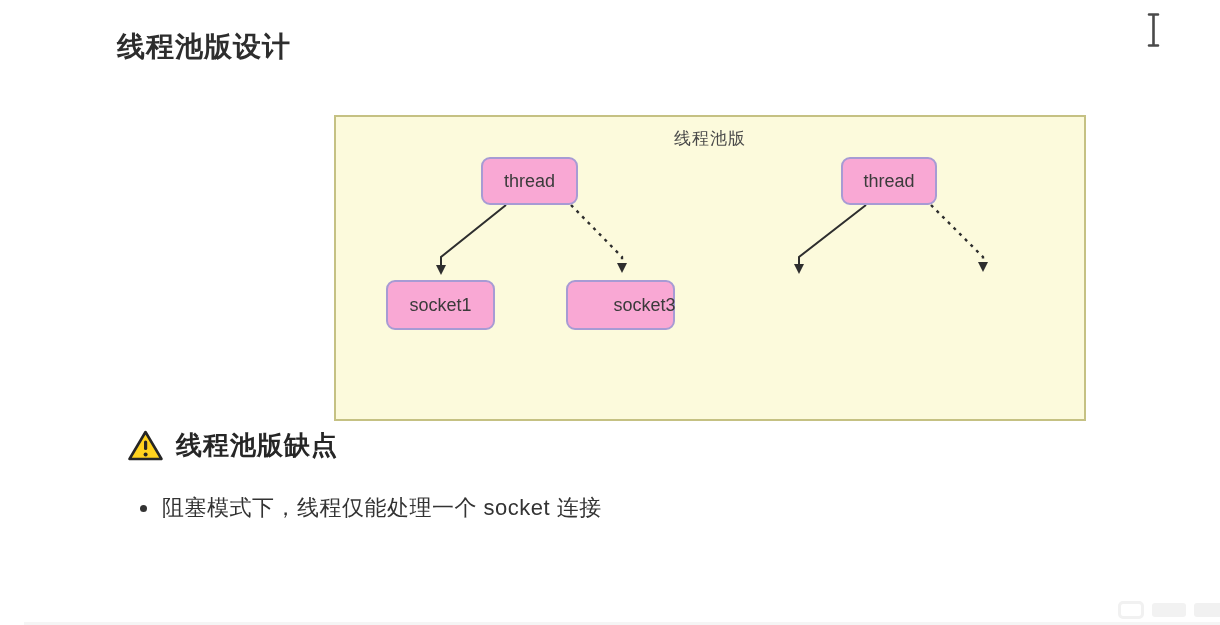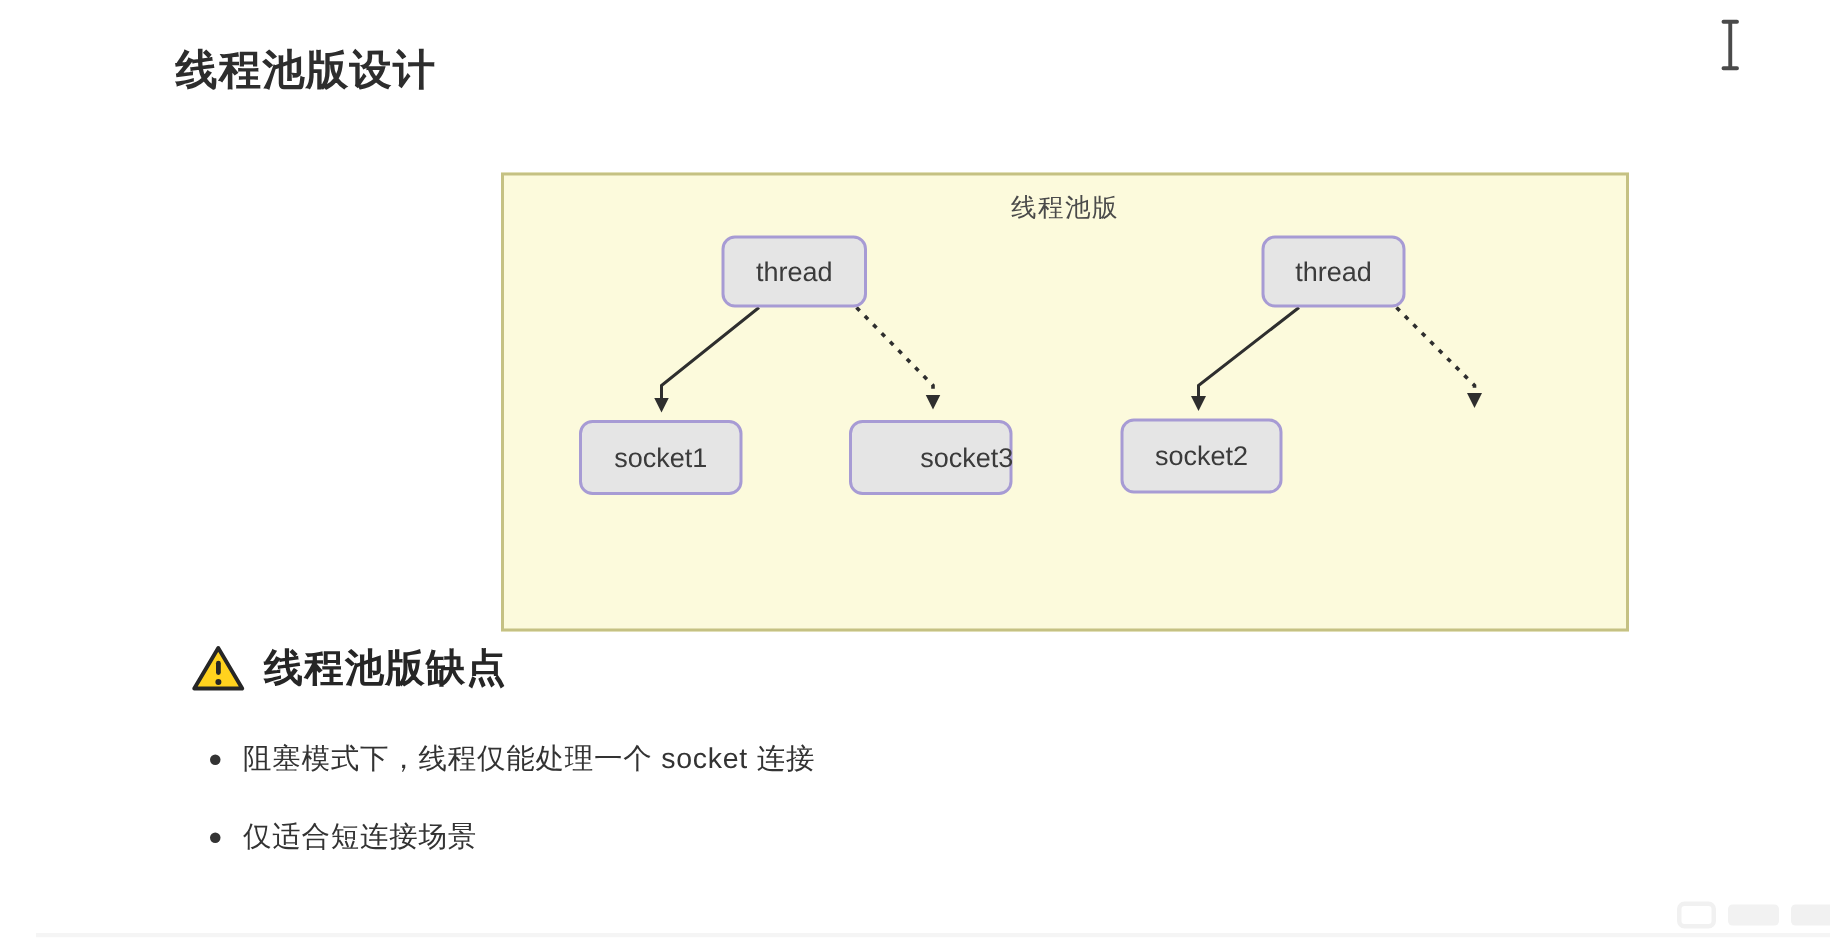--- a/index.html
+++ b/index.html
@@ -10,39 +10,39 @@
   .page-title { position:absolute; left:93px; top:28px; font-size:28px; font-weight:700;
                 color:#2d2d2d; letter-spacing:1px; }
 
   
   .panel { position:absolute; left:310px; top:115px; width:752px; height:306px;
            background:#FCFADC; border:2px solid #C5C183; }
   .panel-title { position:absolute; left:0; top:10px; width:100%; text-align:center;
                  font-size:17px; color:#4a4a4a; letter-spacing:1px; }
   .edges { position:absolute; left:0; top:0; width:752px; height:250px; }
 
-  .node { position:absolute; background:#e5e5e5; border:2px solid #A79BD4; border-radius:9px;
+  .node { position:absolute; background:#f9a8d4; border:2px solid #A79BD4; border-radius:9px;
           display:flex; align-items:center; justify-content:center;
           font-size:18px; color:#3b3b3b; }
   .n-thread-left  { left:145px; top:40px;  width:97px;  height:48px; }
   .n-thread-right { left:505px; top:40px;  width:96px;  height:48px; }
   .n-socket1 { left:50px;  top:163px; width:109px; height:50px; }
   .n-socket3 { left:230px; top:163px; width:109px; height:50px;padding-left:48px; }
   .n-socket2 { left:411px; top:162px; width:108px; height:50px; }
   .n-socket4 { left:591px; top:162px; width:107px; height:50px; }
 
   
   .warn-row { position:absolute; left:103px; top:428px; display:flex; align-items:center; gap:12px; }
   .warn-icon { width:37px; height:33px; display:inline-block; }
   .warn-title { font-size:26px; font-weight:700; color:#262626; letter-spacing:1px; }
 
   
   .bullets { position:absolute; left:116px; top:493px; list-style:none; }
   .bullets li { display:flex; align-items:center; gap:15px; margin-bottom:26px;
-                font-size:19px; color:#333333; letter-spacing:0.5px; }
+                font-size:22px; color:#333333; letter-spacing:0.5px; }
   .bullets .dot { width:7px; height:7px; border-radius:50%; background:#333; flex:0 0 auto; }
 
   
   .ibeam { position:absolute; left:1122px; top:12px; width:15px; height:36px; }
 
   
   .watermark { position:absolute; right:8px; bottom:6px; display:flex; align-items:center;
                gap:8px; opacity:1; }
   .wm-icon { width:26px; height:18px; border:3px solid #f1f1f1; border-radius:5px; }
   .wm-bar1 { width:34px; height:14px; background:#f2f2f2; border-radius:3px; }
@@ -69,42 +69,37 @@
       <path d="M170,88 L105,140 L105,150" fill="none" stroke="#2E2E2E" stroke-width="2" marker-end="url(#ah)"></path>
       <path d="M235,88 L286,140 L286,148" fill="none" stroke="#2E2E2E" stroke-width="2.4" stroke-dasharray="3 5" marker-end="url(#ah)"></path>
       <path d="M530,88 L463,140 L463,149" fill="none" stroke="#2E2E2E" stroke-width="2" marker-end="url(#ah)"></path>
       <path d="M595,88 L647,140 L647,147" fill="none" stroke="#2E2E2E" stroke-width="2.4" stroke-dasharray="3 5" marker-end="url(#ah)"></path>
     </svg>
 
     <div class="node n-thread-left">thread</div>
     <div class="node n-thread-right">thread</div>
     <div class="node n-socket1">socket1</div>
     <div class="node n-socket3">socket3</div>
-    <div class="node n-socket2">socket2</div>
   </div>
 
   <div class="warn-row">
     <span class="warn-icon">
       <svg viewBox="0 0 37 33" width="37" height="33" xmlns="http://www.w3.org/2000/svg">
         <path d="M18.5 3 L34.5 30 L2.5 30 Z" fill="#FFD21E" stroke="#262626" stroke-width="2.6" stroke-linejoin="round"></path>
         <rect x="17" y="11.5" width="3.2" height="9.5" rx="1.6" fill="#262626"></rect>
         <circle cx="18.6" cy="25.6" r="2" fill="#262626"></circle>
       </svg>
     </span>
     <span class="warn-title">线程池版缺点</span>
   </div>
 
   <ul class="bullets">
     <li>
       <span class="dot"></span>
       <span>阻塞模式下，线程仅能处理一个 socket 连接</span>
-    </li>
-    <li>
-      <span class="dot"></span>
-      <span>仅适合短连接场景</span>
     </li>
   </ul>
 
   <span class="ibeam">
     <svg viewBox="0 0 15 36" width="15" height="36" xmlns="http://www.w3.org/2000/svg">
       <path d="M3 2.5 H12 M7.5 2.5 V33.5 M3 33.5 H12" stroke="#4a4a4a" stroke-width="2.6" stroke-linecap="round" fill="none"></path>
     </svg>
   </span>
 
   <div class="watermark">

